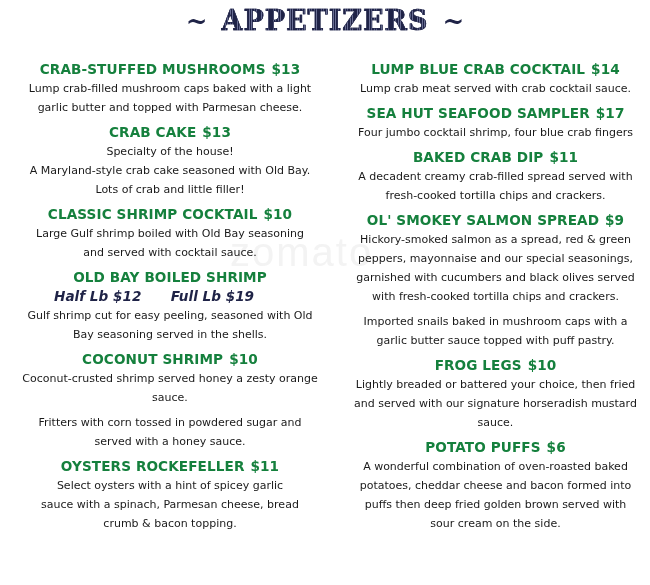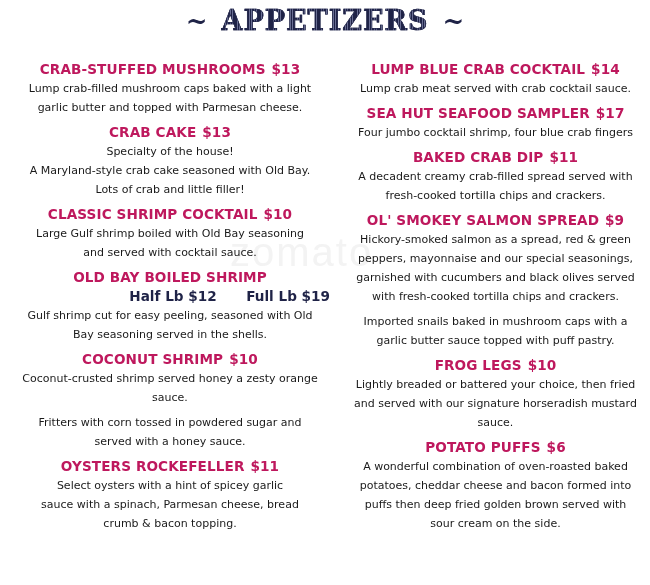--- a/index.html
+++ b/index.html
@@ -59,21 +59,21 @@
       left: 343px;
       width: 305px;
     }
     .item {
       margin: 0;
     }
     .item-name {
       font-family: "DejaVu Sans", sans-serif;
       font-weight: bold;
       font-size: 13.6px;
-      color: #be185d;
+      color: #15803d;
       line-height: 19px;
       letter-spacing: 0.1px;
       white-space: nowrap;
     }
     .item-name .price {
       margin-left: 6px;
     }
     .item-sub {
       font-weight: bold;
       font-size: 13.6px;
@@ -134,21 +134,21 @@
 
   <div class="item">
     <div class="item-name"><span>CLASSIC SHRIMP COCKTAIL</span><span class="price">$10</span></div>
     <div class="item-desc">Large Gulf shrimp boiled with Old Bay seasoning</div>
     <div class="item-desc">and served with cocktail sauce.</div>
   </div>
   <div class="gap-s"></div>
 
   <div class="item">
     <div class="item-name"><span>OLD BAY BOILED SHRIMP</span></div>
-    <div class="item-sub" style="text-align:right; padding-left:44px;">
+    <div class="item-sub" style="text-align:left; padding-left:44px;font-style:italic;">
       <span>Half Lb</span>
       <span>$12</span>
       <span class="sep"></span>
       <span>Full Lb</span>
       <span>$19</span>
     </div>
     <div class="item-desc">Gulf shrimp cut for easy peeling, seasoned with Old</div>
     <div class="item-desc">Bay seasoning served in the shells.</div>
   </div>
   <div class="gap-s"></div>

